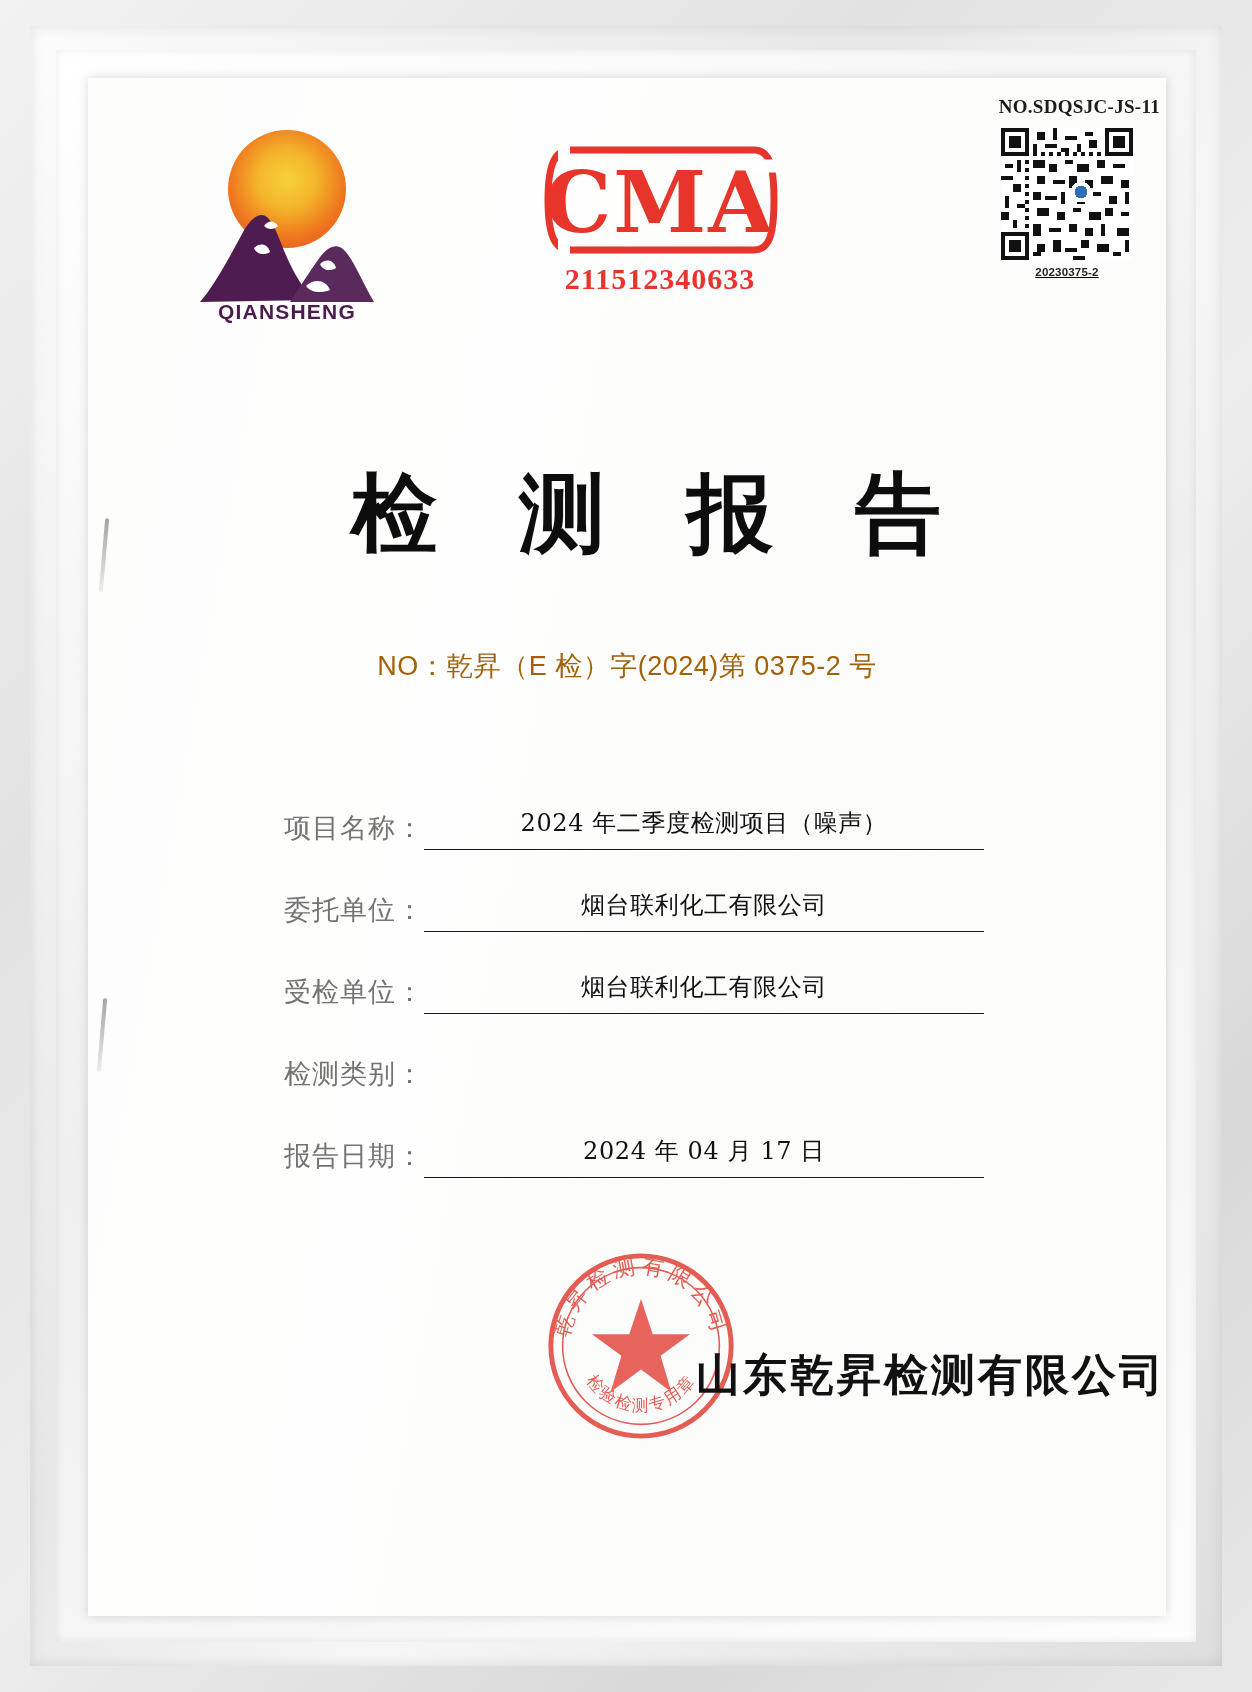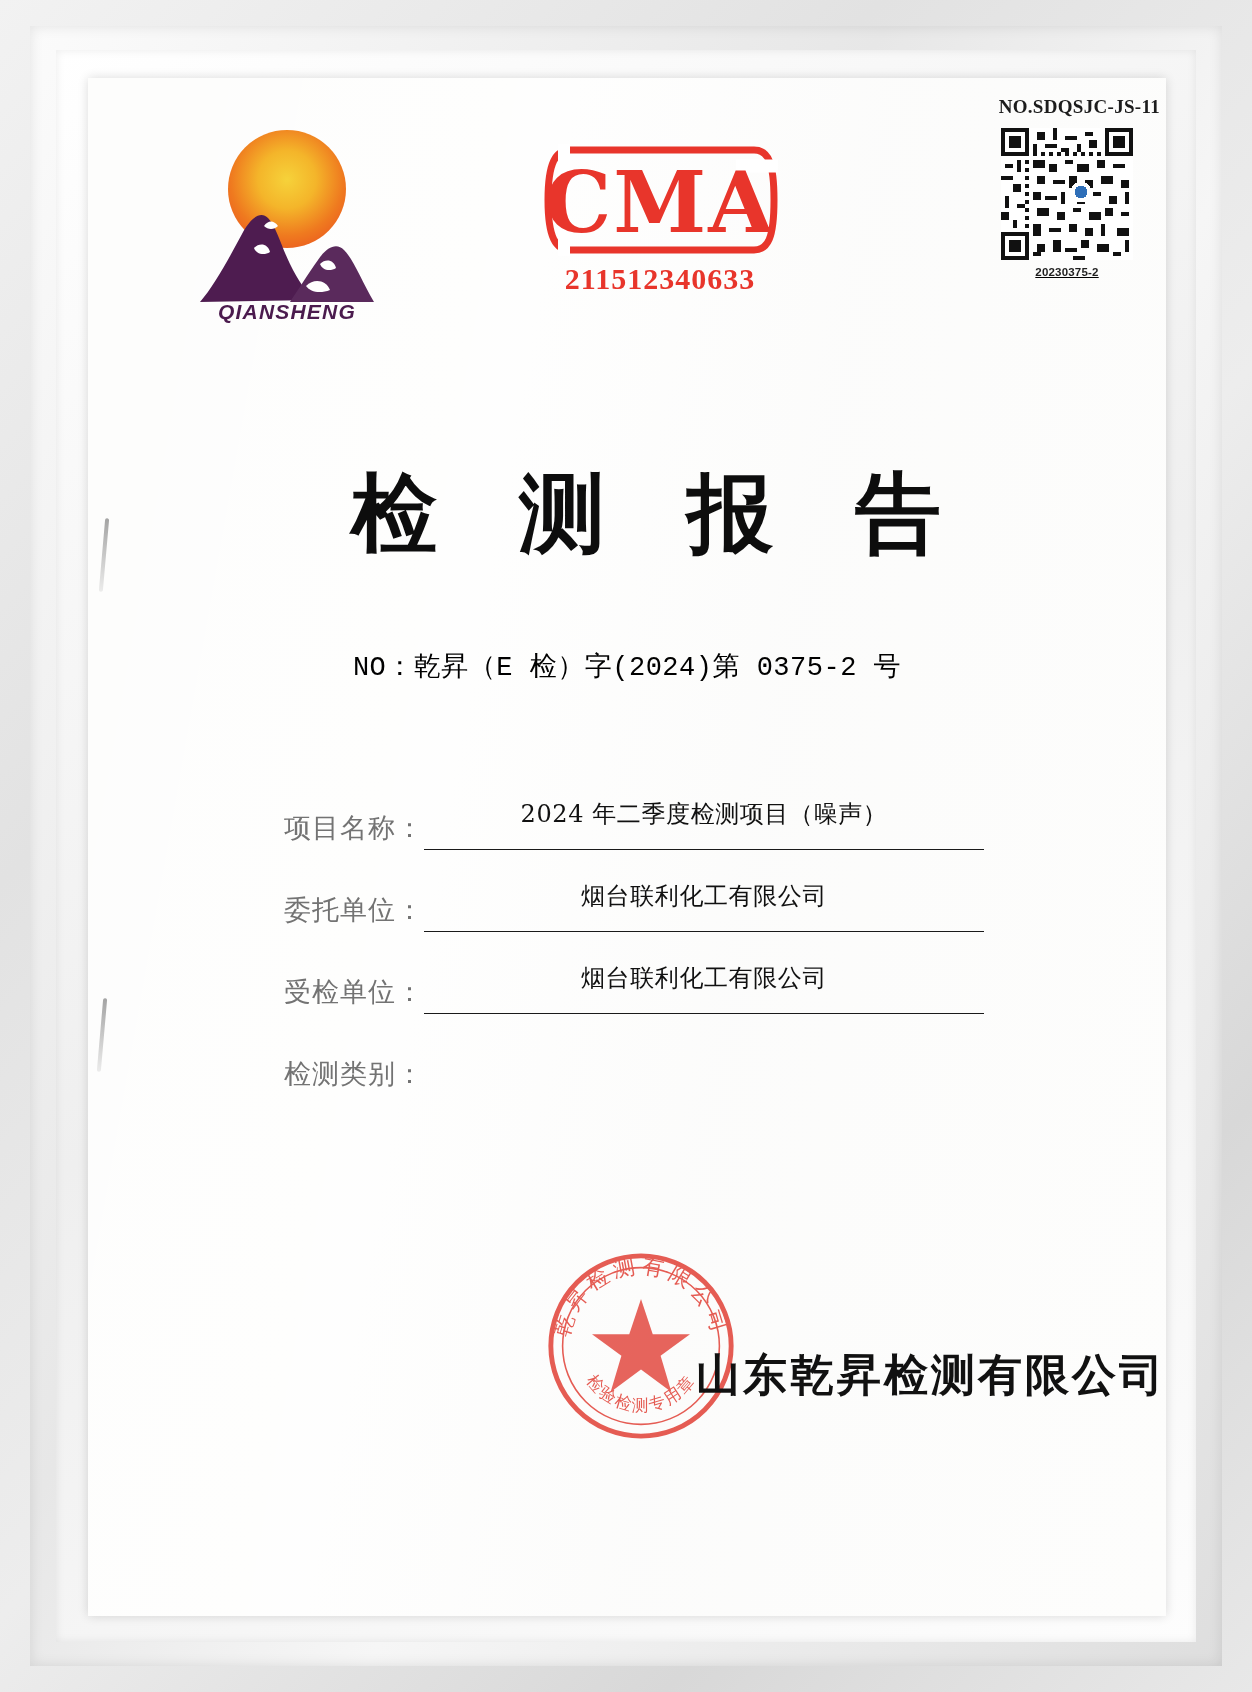--- a/index.html
+++ b/index.html
@@ -99,21 +99,20 @@
     position: absolute;
     left: 0;
     top: 170px;
     width: 190px;
     text-align: center;
     font-family: "Liberation Sans", sans-serif;
     font-size: 21px;
     font-weight: 700;
     letter-spacing: 1.2px;
     color: #4b1b4e;
-    font-style: italic;
   }
 
   
   .cma {
     position: absolute;
     left: 452px;
     top: 62px;
     width: 240px;
     height: 180px;
   }
@@ -169,23 +168,23 @@
     letter-spacing: 26px;
     text-indent: 26px;
     color: #0d0d0d;
   }
   .doc-serial {
     position: absolute;
     left: 0;
     top: 570px;
     width: 1078px;
     text-align: center;
-    font-family: Liberation Mono, monospace;
+    font-family: Liberation Sans, sans-serif;
     font-size: 27px;
-    color: #000000;
+    color: #a16207;
     letter-spacing: 0.5px;
   }
 
   
   .fields {
     position: absolute;
     left: 196px;
     top: 690px;
     width: 700px;
   }
@@ -202,21 +201,21 @@
     padding-bottom: 4px;
     letter-spacing: 1px;
   }
   .field-value {
     flex: 1;
     border-bottom: 1.6px solid #1a1a1a;
     text-align: center;
     font-family: "DejaVu Serif", serif;
     font-size: 24px;
     color: #111;
-    padding-bottom: 19px;
+    padding-bottom: 10px;
     letter-spacing: 0.6px;
   }
 
   
   .footer-company {
     position: absolute;
     left: 0;
     top: 1268px;
     width: 1078px;
     text-align: right;
@@ -401,20 +400,24 @@
         <div class="field-label">委托单位：</div>
         <div class="field-value">烟台联利化工有限公司</div>
       </div>
       <div class="field-row">
         <div class="field-label">受检单位：</div>
         <div class="field-value">烟台联利化工有限公司</div>
       </div>
       <div class="field-row">
         <div class="field-label">检测类别：</div>
       </div>
+      <div class="field-row">
+        <div class="field-label">报告日期：</div>
+        <div class="field-value">2024 年 04 月 17 日</div>
+      </div>
     </div>
 
     <svg class="seal" viewBox="0 0 200 200">
       <defs>
         <path id="sealArcTop" d="M 26 100 A 74 74 0 0 1 174 100"></path>
         <path id="sealArcBottom" d="M 34 100 A 66 66 0 0 0 166 100"></path>
       </defs>
       <circle cx="100" cy="100" r="92" fill="none" stroke="#e0392f" stroke-width="5"></circle>
       <circle cx="100" cy="100" r="80" fill="none" stroke="#e0392f" stroke-width="1.6"></circle>
       <text font-family="DejaVu Serif, serif" font-size="22" fill="#e0392f" letter-spacing="5">

